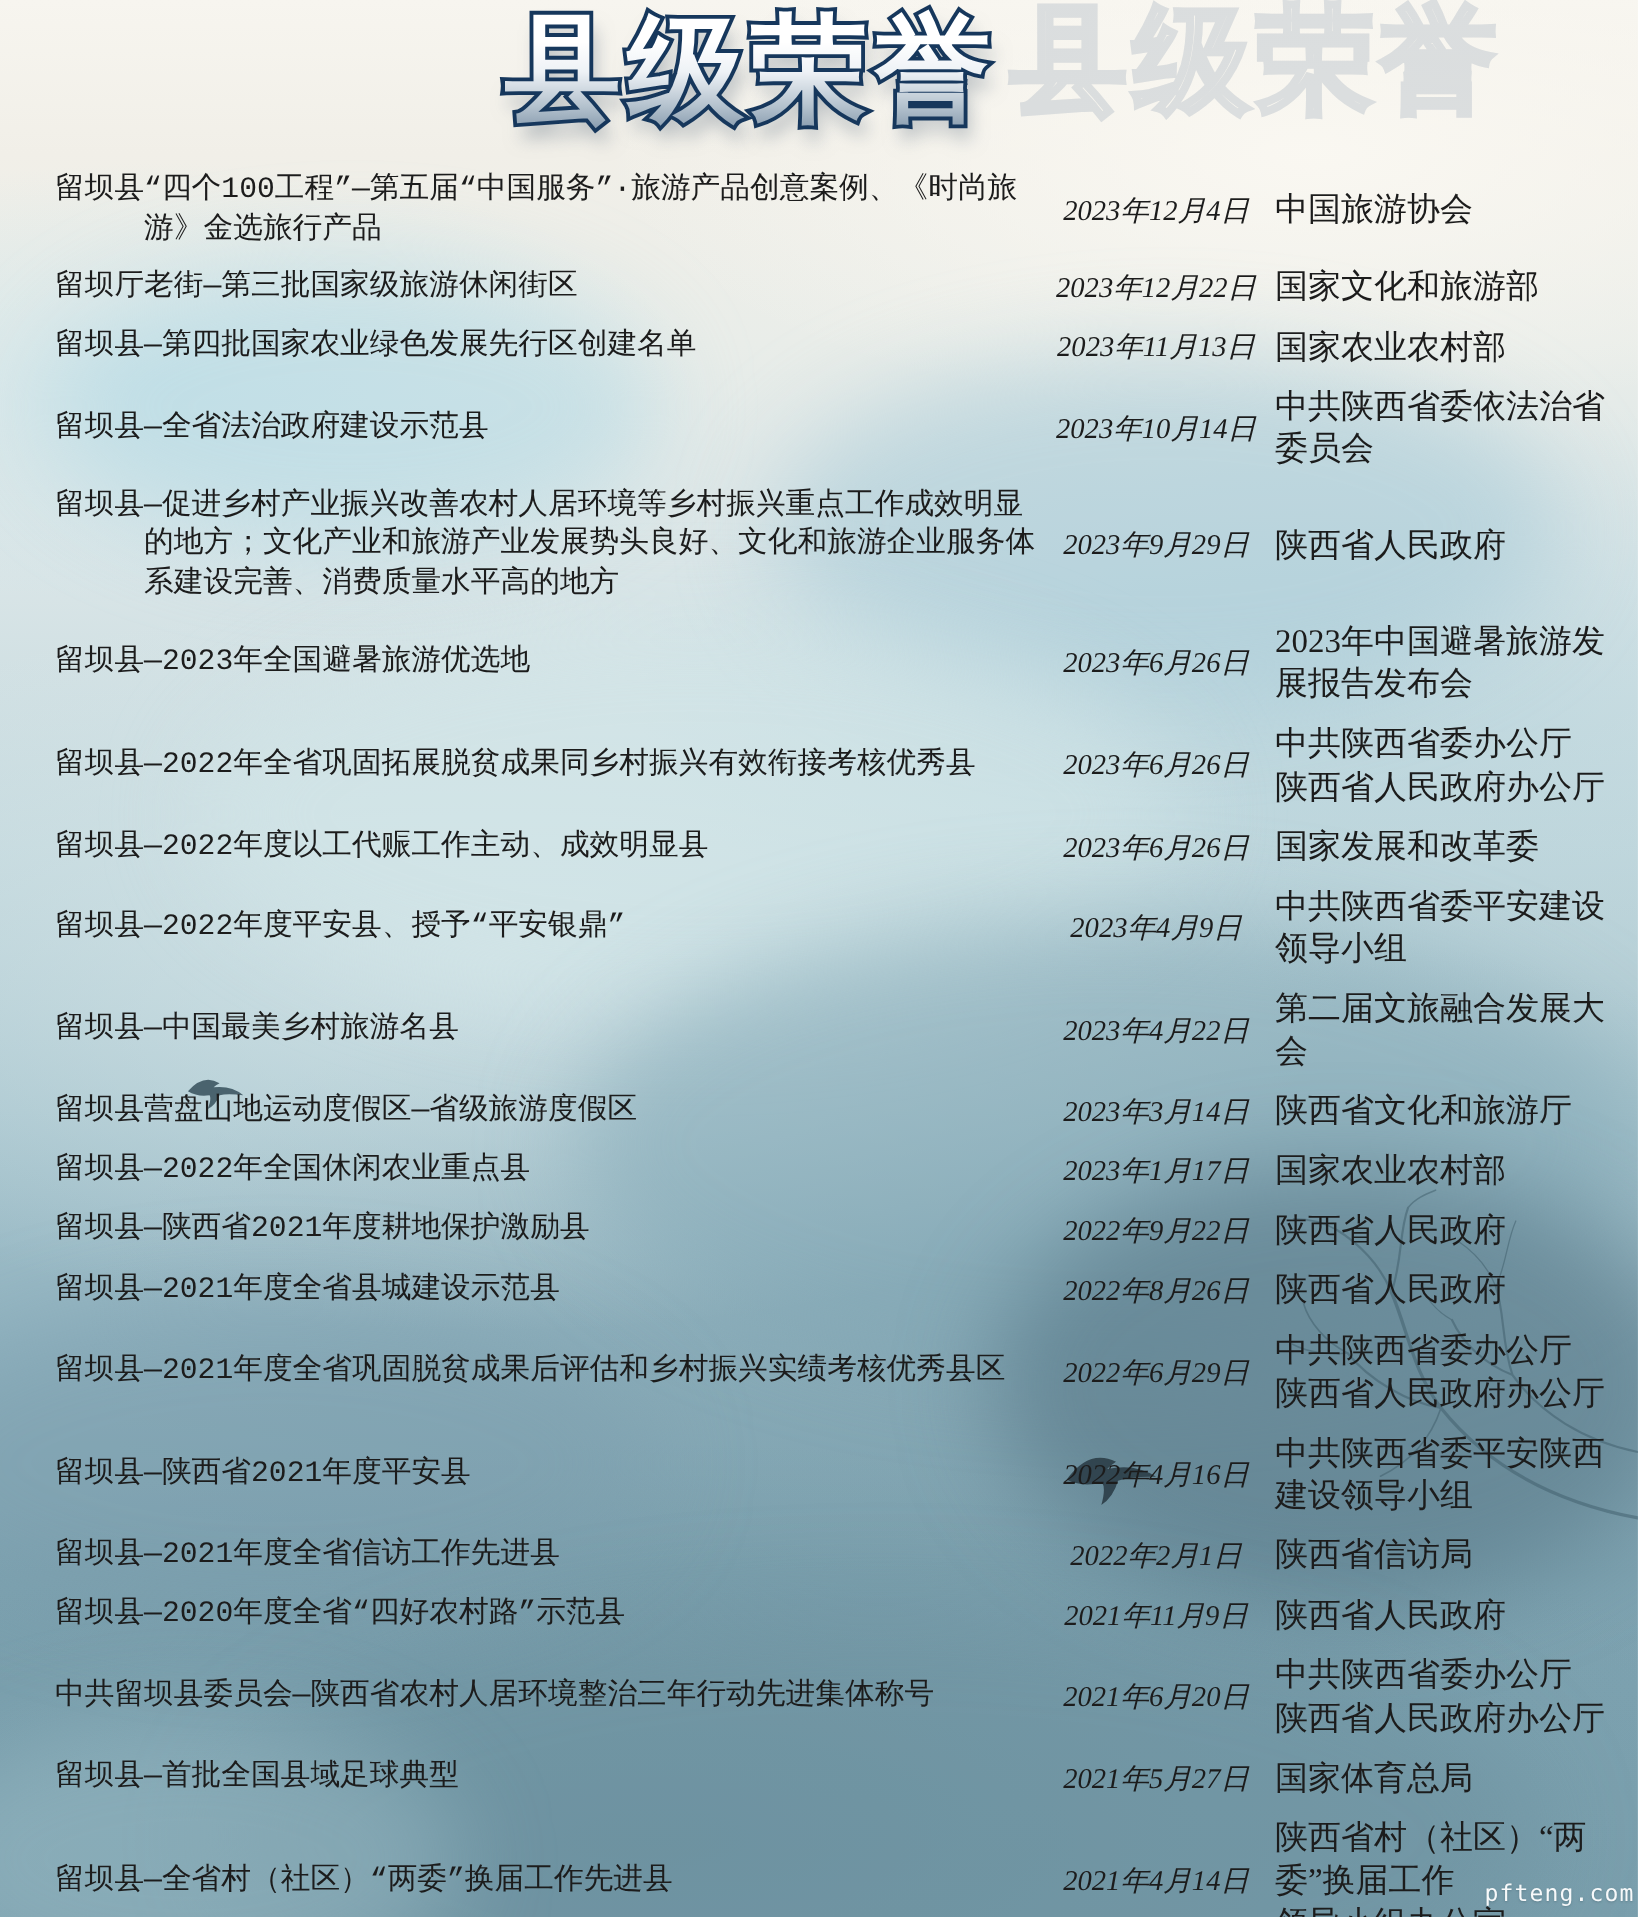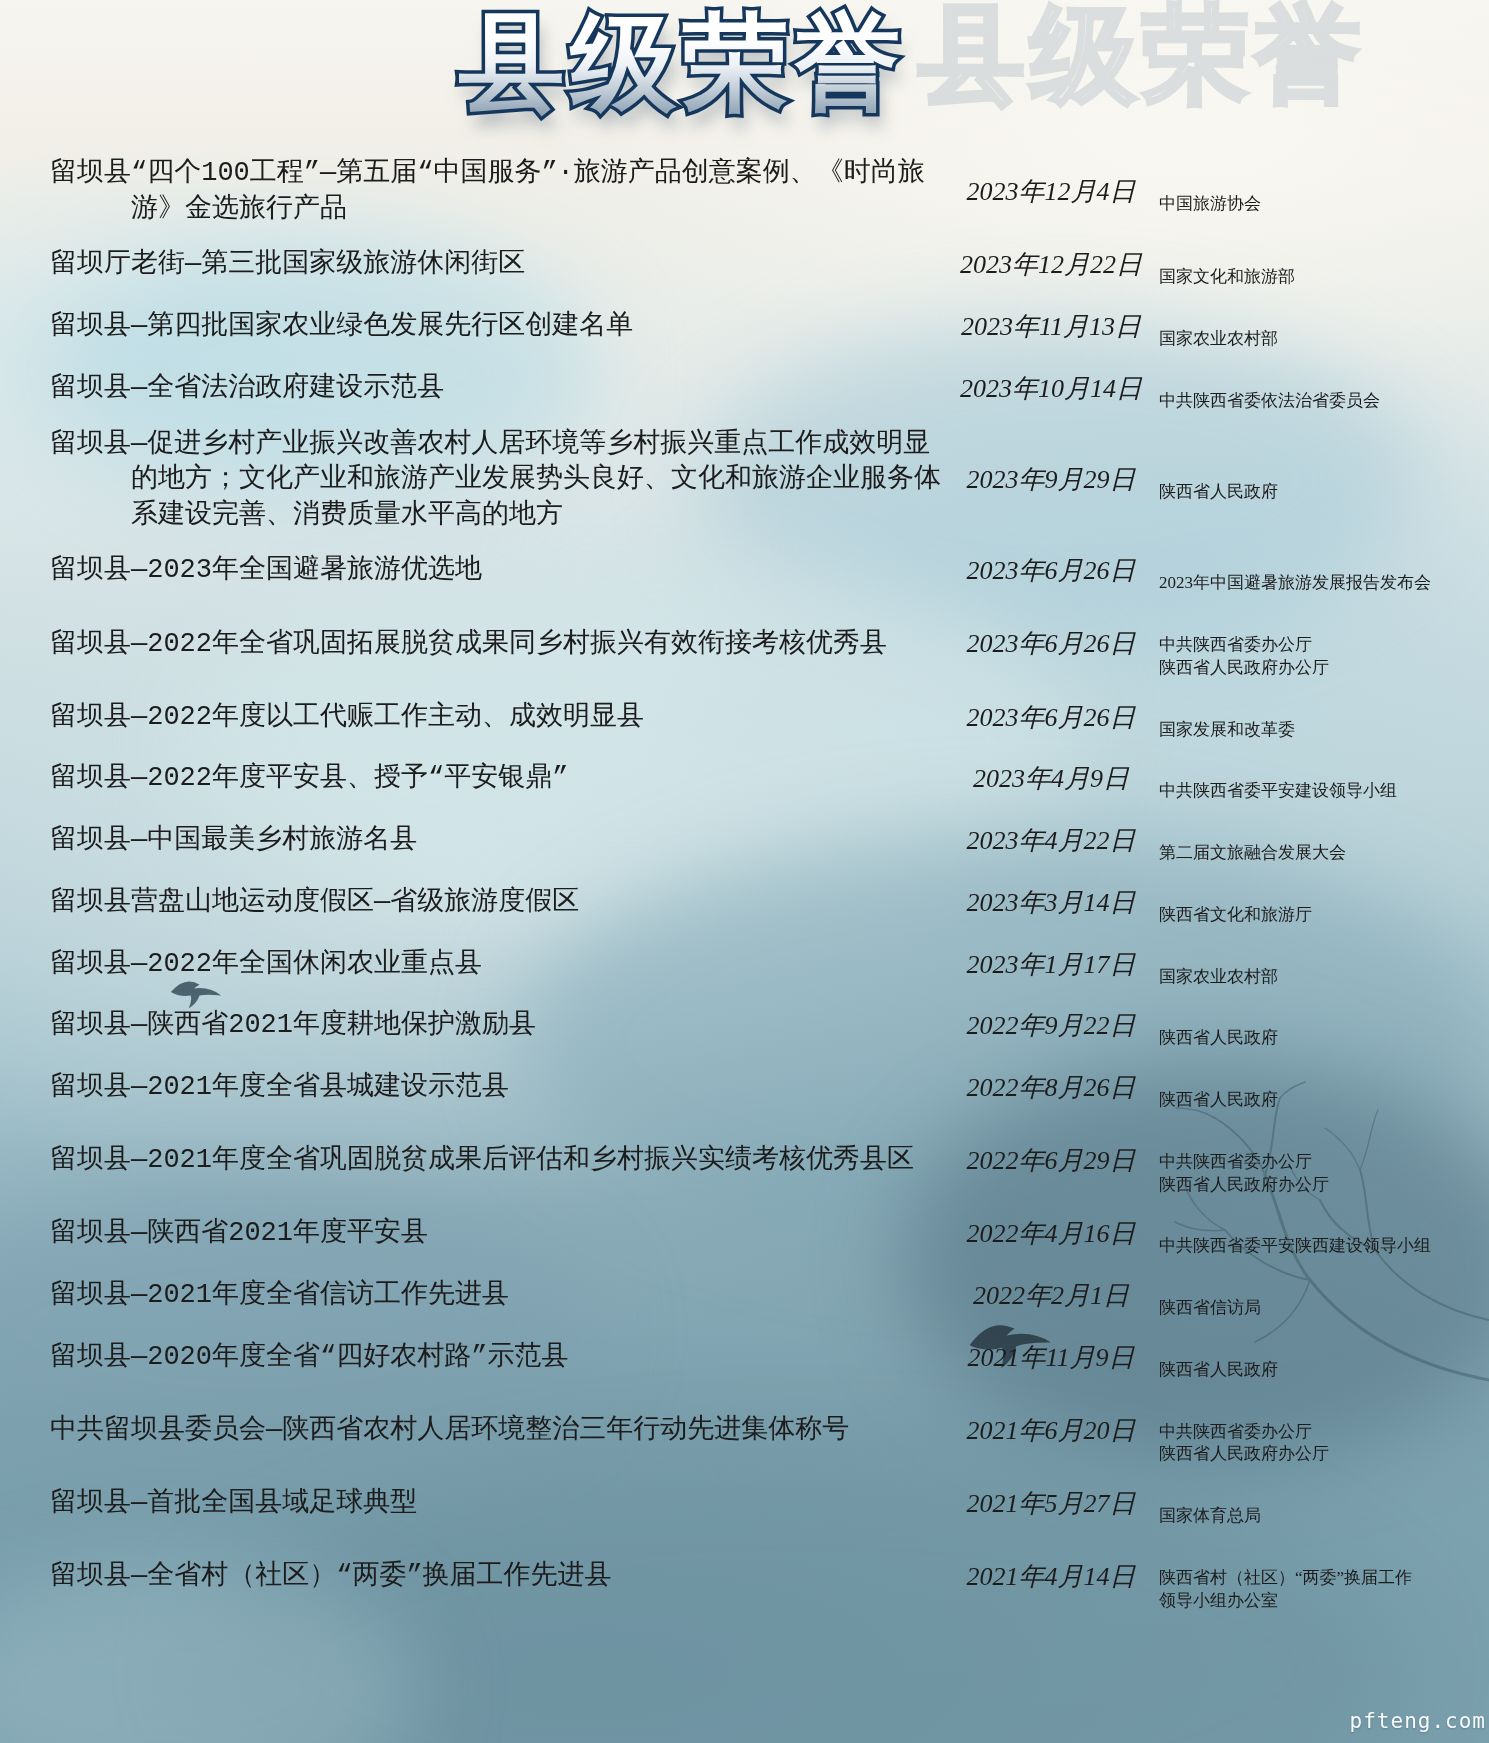--- a/index.html
+++ b/index.html
@@ -61,21 +61,21 @@
   .row{display:flex;align-items:center;}
   .col-name{
     width:820px;flex:none;
     font-size:27px;line-height:1.32;
     padding-left:3em;text-indent:-3em;font-family:Liberation Mono, monospace;
   }
   .col-date{
     width:200px;flex:none;text-align:center;
     font-size:26px;line-height:1.3;white-space:nowrap;font-style:italic;
   }
-  .col-org{flex:1;font-size:17px;line-height:1.28;padding-left:8px;margin-top:24px;}
+  .col-org{flex:1;font-size:30px;line-height:1.28;padding-left:8px;}
   .org-line{margin:1px 0;}
 
   .watermark{
     position:absolute;right:3px;bottom:10px;z-index:3;
     font-family:"DejaVu Sans Mono","Liberation Mono",monospace;
     font-size:21px;letter-spacing:1px;color:rgba(255,255,255,.95);
     text-shadow:0 1px 2px rgba(60,90,100,.4);
   }
 </style>
 </head>

